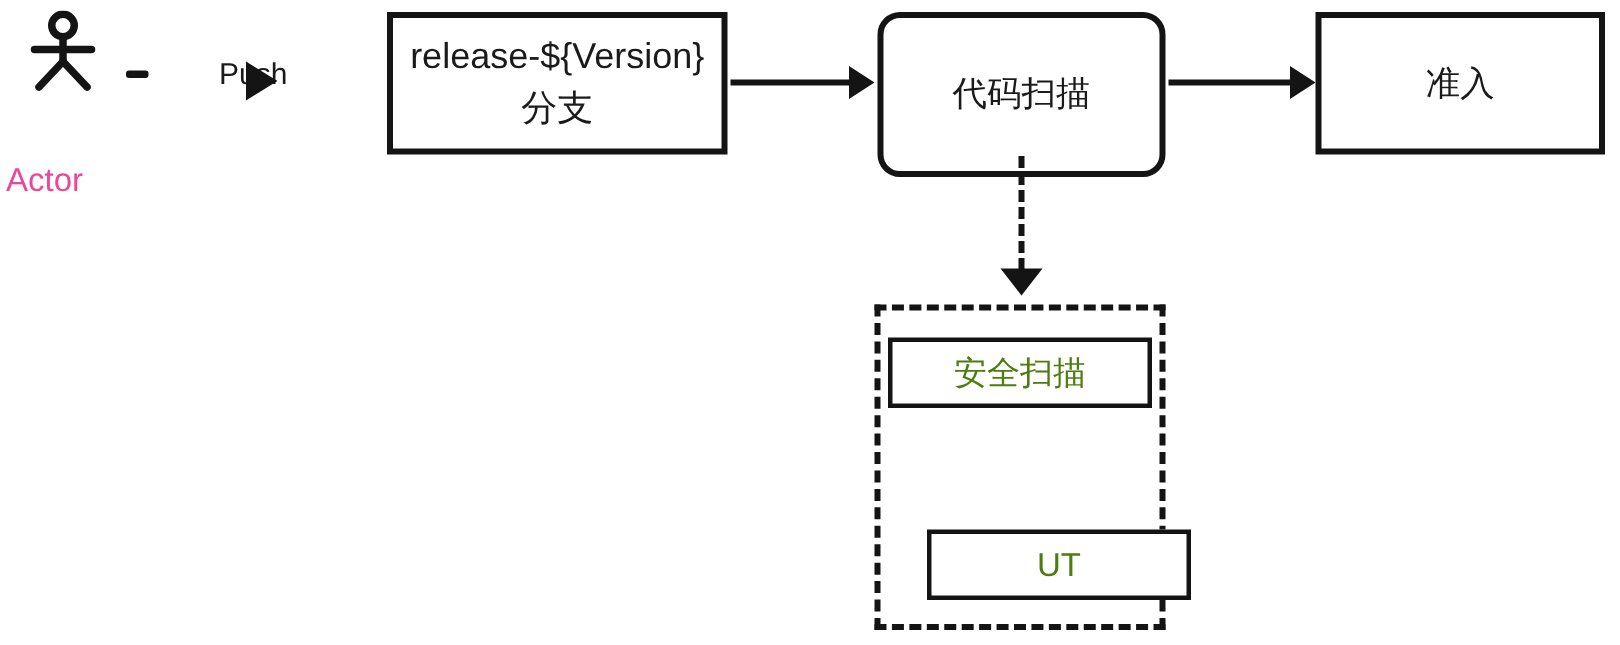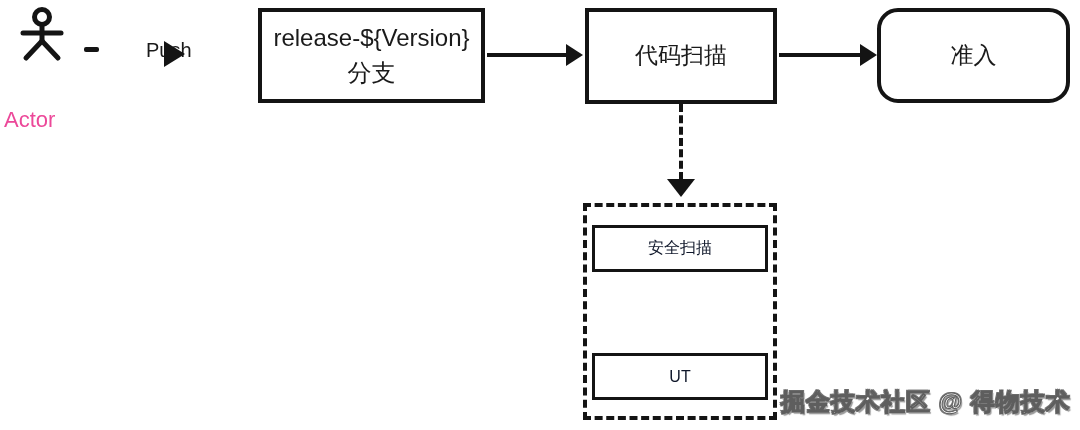--- a/index.html
+++ b/index.html
@@ -21,22 +21,22 @@
     background: #ffffff;
     display: flex;
     align-items: center;
     justify-content: center;
     text-align: center;
     font-size: 23px;
     line-height: 1.45;
     color: #1a1a1a;
   }
   #node-release   { left: 258px; top: 8px;  width: 227px; height: 95px; padding: 0 10px; font-size: 24px; }
-  #node-codescan  { left: 585px; top: 8px;  width: 192px; height: 96px; }
-  #node-admission { left: 877px; top: 8px;  width: 193px; height: 95px; border-radius: 21px; }
+  #node-codescan  { left: 585px; top: 8px;  width: 192px; height: 110px; border-radius: 15px; }
+  #node-admission { left: 877px; top: 8px;  width: 193px; height: 95px; }
 
   
   .hline { position: absolute; height: 4px; background: #141414; }
   .arrow-right {
     position: absolute; width: 0; height: 0;
     border-top: 11px solid transparent;
     border-bottom: 11px solid transparent;
     border-left: 17px solid #141414;
   }
   #arrow1-line { left: 487px; top: 53px; width: 81px; }
@@ -78,25 +78,25 @@
     box-sizing: border-box;
     border: 4px dashed #141414;
     background: transparent;
   }
   .subnode {
     position: absolute; left: 5px; width: 176px; height: 47px;
     box-sizing: border-box;
     border: 3px solid #141414;
     background: #ffffff;
     display: flex; align-items: center; justify-content: center;
-    font-size: 16px; color: #0f172a; text-align: center;
+    font-size: 22px; color: #4d7c0f; text-align: center;
   }
   #subnode-0 { top: 18px; }
   #subnode-1 { top: 83px; }
-  #subnode-2 { top: 146px; }
+  #subnode-2 { top: 146px; margin-left: 26px; }
 
   
   #watermark {
     position: absolute; left: 781px; top: 386px;
     font-size: 24px; font-weight: bold; letter-spacing: 1px;
     white-space: nowrap;
     color: #ffffff;
     -webkit-text-stroke: 1px #5e5e5e;
     text-shadow: 1.5px 1.5px 1px #9a9a9a, -1px -1px 0 #787878, 1px -1px 0 #787878, -1px 1px 0 #787878;
   }
@@ -144,15 +144,14 @@
 
   <div id="scan-group">
     <div id="subnode-0" class="subnode">
       <span>安全扫描</span>
     </div>
     <div id="subnode-2" class="subnode">
       <span>UT</span>
     </div>
   </div>
 
-  <div id="watermark">掘金技术社区 @ 得物技术</div>
 
 </div>
 
 </body></html>

